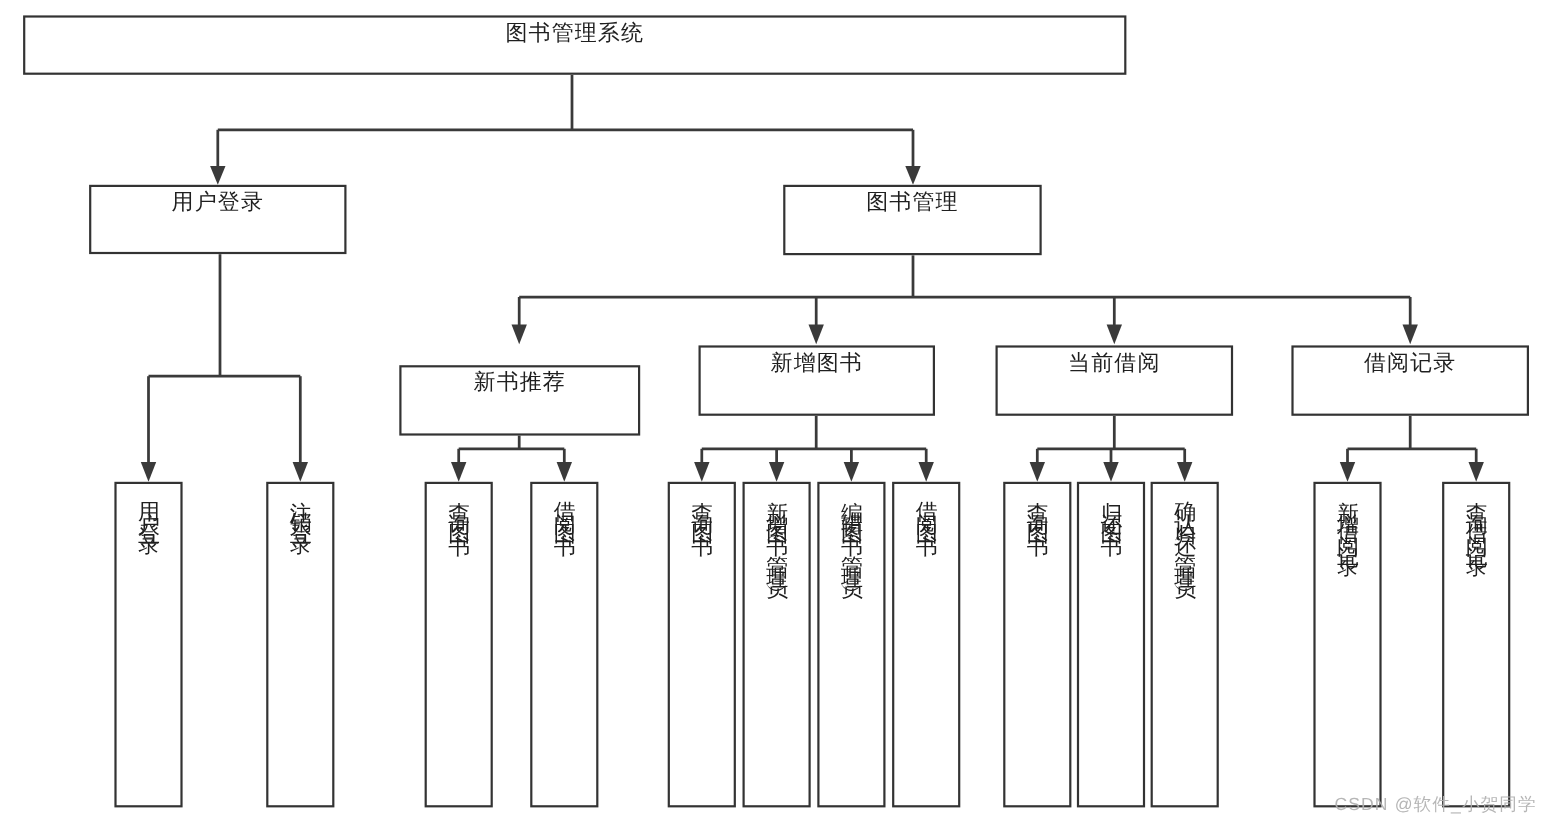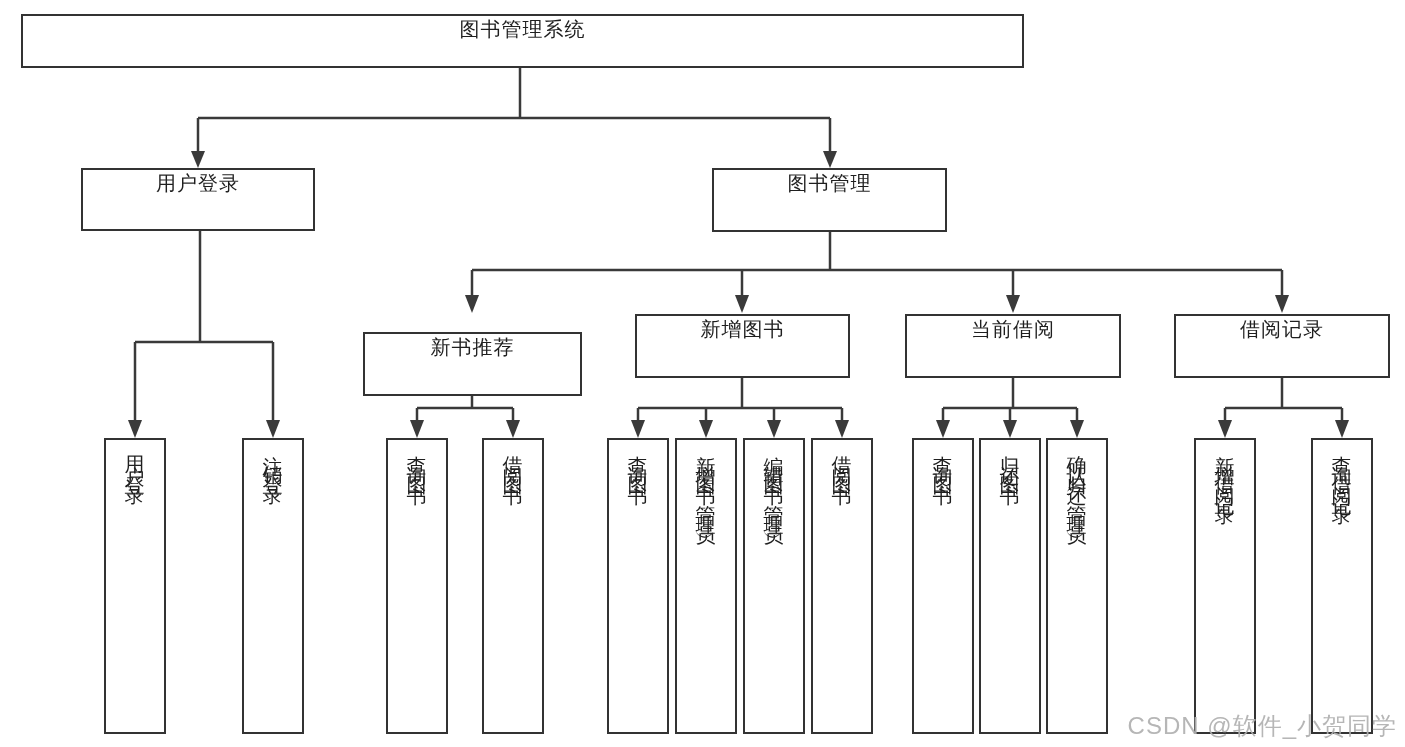--- a/index.html
+++ b/index.html
@@ -32,21 +32,21 @@
     writing-mode: vertical-rl;
     text-orientation: mixed;
     letter-spacing: 10px;
     line-height: 1;
     white-space: nowrap;
   }
   #watermark {
     position: absolute;
     right: 8px;
     bottom: 5px;
-    font-size: 24px;
+    font-size: 16px;
     color: #b0b0b0;
     letter-spacing: 1px;
     z-index: 5;
     opacity: 0.92;
   }
   .stroke { stroke: #3a3a3a; stroke-width: 2.5; fill: none; }
   .head { fill: #3a3a3a; stroke: none; }
 </style>
 </head>
 <body>

